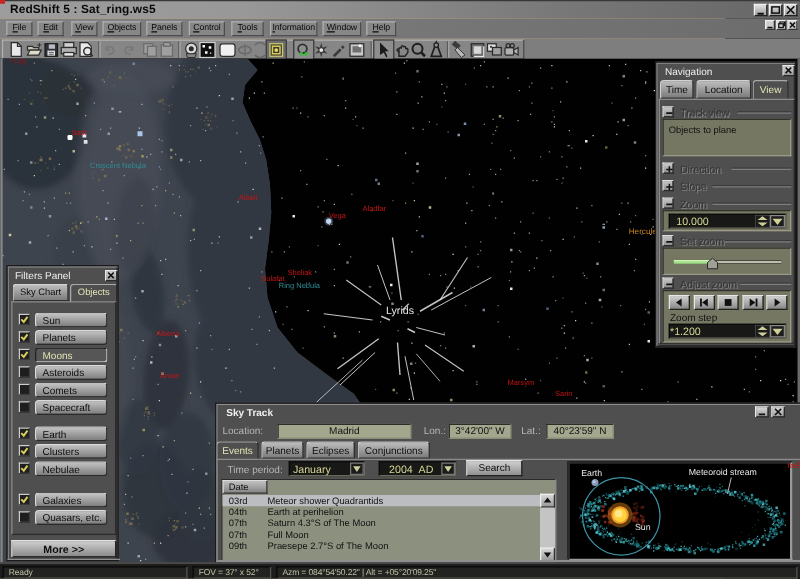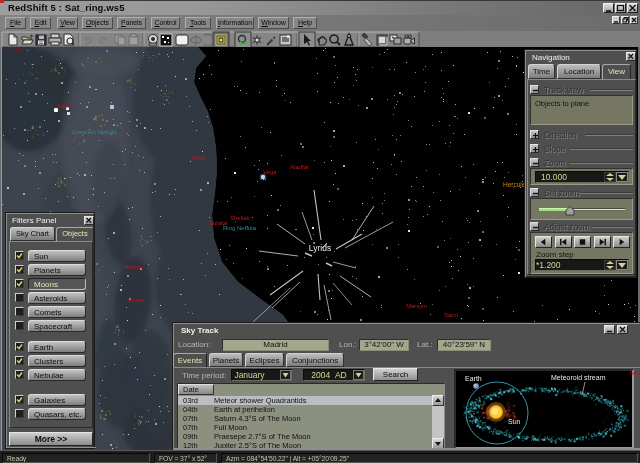--- a/index.html
+++ b/index.html
@@ -1304,21 +1304,20 @@
         </svg>
       </div>
       <div class="abs" style="left:200px;top:45px;width:45px;height:13px;background:linear-gradient(180deg,#d0d0d0,#909090);border:1px solid;border-color:#e8e8e8 #222 #222 #e8e8e8;text-align:center;font-size:8px;color:#0d0d0d;line-height:12px">Search</div>
       <div class="abs" style="left:4px;top:60px;width:268px;height:67px;border:1px solid;border-color:#2a2a2a #8a8a8a #8a8a8a #2a2a2a;background:#8c907e">
         <div class="abs" style="left:0;top:0;width:36px;height:11px;background:linear-gradient(180deg,#c0c0c0,#868686);border:1px solid;border-color:#ddd #333 #333 #ddd;font-size:7.5px;color:#111;line-height:10px"><span style="margin-left:4px">Date</span></div>
         <div class="abs" style="left:0px;top:12px;width:254px;height:9px;background:#bbbdc0;font-size:7.5px;color:#111;line-height:9px;white-space:nowrap"><span style="margin-left:5px;display:inline-block;width:31px">03rd</span><span>Meteor shower Quadrantids</span></div>
         <div class="abs" style="left:0px;top:21px;width:254px;height:9px;background:transparent;font-size:7.5px;color:#111;line-height:9px;white-space:nowrap"><span style="margin-left:5px;display:inline-block;width:31px">04th</span><span>Earth at perihelion</span></div>
         <div class="abs" style="left:0px;top:30px;width:254px;height:9px;background:transparent;font-size:7.5px;color:#111;line-height:9px;white-space:nowrap"><span style="margin-left:5px;display:inline-block;width:31px">07th</span><span>Saturn 4.3°S of The Moon</span></div>
         <div class="abs" style="left:0px;top:39px;width:254px;height:9px;background:transparent;font-size:7.5px;color:#111;line-height:9px;white-space:nowrap"><span style="margin-left:5px;display:inline-block;width:31px">07th</span><span>Full Moon</span></div>
         <div class="abs" style="left:0px;top:48px;width:254px;height:9px;background:transparent;font-size:7.5px;color:#111;line-height:9px;white-space:nowrap"><span style="margin-left:5px;display:inline-block;width:31px">09th</span><span>Praesepe 2.7°S of The Moon</span></div>
-        <div class="abs" style="left:0px;top:57px;width:254px;height:9px;background:transparent;font-size:7.5px;color:#111;line-height:9px;white-space:nowrap"><span style="margin-left:5px;display:inline-block;width:31px">12th</span><span>Jupiter 2.5°S of The Moon</span></div>
         <div class="abs" style="left:254px;top:11px;width:12px;height:54px;background:#c4c4c4">
           <div class="abs" style="left:0;top:0;width:12px;height:11px;background:linear-gradient(180deg,#d8d8d8,#9a9a9a);border:1px solid;border-color:#eee #333 #333 #eee">
             <svg width="10" height="9">
               <path d="M5,2 L8,6 L2,6 Z" fill="#111"></path>
             </svg>
           </div>
           <div class="abs" style="left:0;top:43px;width:12px;height:11px;background:linear-gradient(180deg,#d8d8d8,#9a9a9a);border:1px solid;border-color:#eee #333 #333 #eee">
             <svg width="10" height="9">
               <path d="M2,3 L8,3 L5,7 Z" fill="#111"></path>
             </svg>

